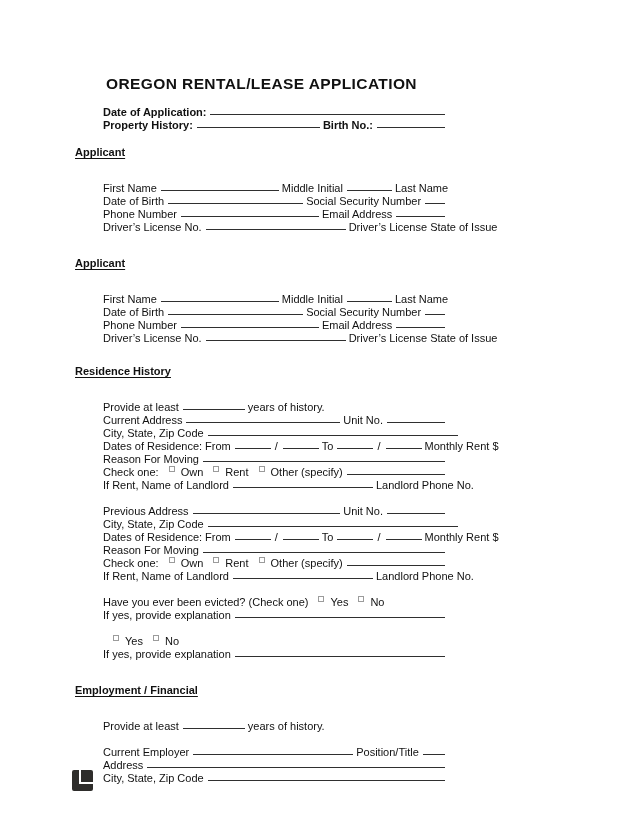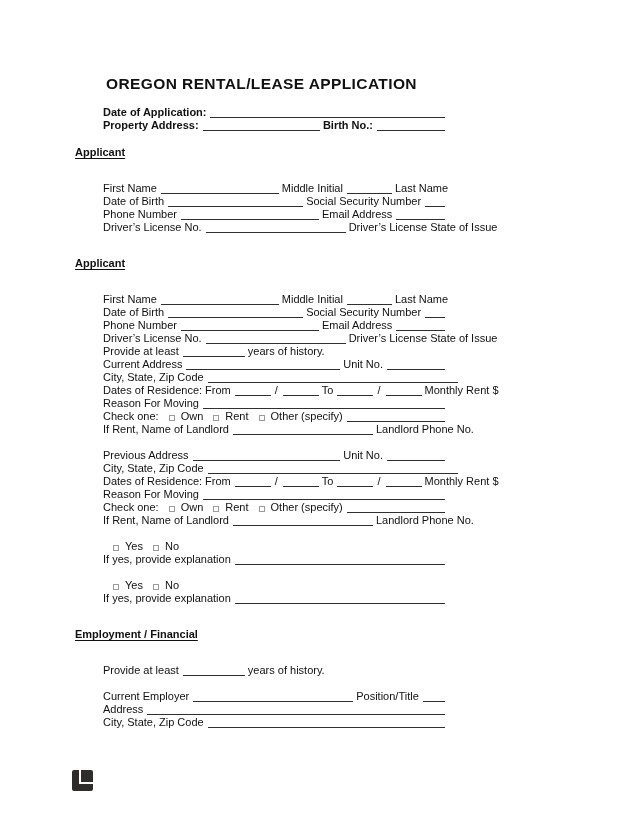--- a/index.html
+++ b/index.html
@@ -23,21 +23,21 @@
     font-size: 15.5px;
     line-height: 16px;
     font-weight: bold;
     text-align: center;
     letter-spacing: 0.4px;
     margin-bottom: 14px;
     white-space: nowrap;
   }
   .row {
     display: flex;
-    align-items: flex-end;
+    align-items: flex-start;
     height: 13px;
     white-space: nowrap;
     padding-left: 28px;
   }
   .lbl { flex: none; }
   .b { font-weight: bold; }
   .fill {
     display: block;
     border-bottom: 1px solid #2f2f2f;
     height: 9px;
@@ -90,21 +90,21 @@
 
 <div class="page">
 
   <div class="title">OREGON RENTAL/LEASE APPLICATION</div>
 
   <div class="row">
     <span class="lbl b">Date of Application:</span>
     <span class="fill flex"></span>
   </div>
   <div class="row">
-    <span class="lbl b">Property Address:</span>
+    <span class="lbl b">Property History:</span>
     <span class="fill flex"></span>
     <span class="lbl b">Birth No.:</span>
     <span class="fill w68"></span>
   </div>
 
   <div class="heading mt14">Applicant</div>
 
   <div class="row">
     <span class="lbl">First Name</span>
     <span class="fill w118"></span>
@@ -154,20 +154,21 @@
     <span class="lbl">Email Address</span>
     <span class="fill flex"></span>
   </div>
   <div class="row">
     <span class="lbl">Driver’s License No.</span>
     <span class="fill w140"></span>
     <span class="lbl">Driver’s License State of Issue</span>
     <span class="fill flex"></span>
   </div>
 
+  <div class="heading mt20">Residence History</div>
 
   <div class="row">
     <span class="lbl">Provide at least</span>
     <span class="fill w62"></span>
     <span class="lbl">years of history.</span>
   </div>
 
   <div class="row">
     <span class="lbl">Current Address</span>
     <span class="fill flex"></span>
@@ -252,20 +253,21 @@
   <div class="row">
     <span class="lbl">If Rent, Name of Landlord</span>
     <span class="fill w140"></span>
     <span class="lbl">Landlord Phone No.</span>
     <span class="fill flex"></span>
   </div>
 
   <div class="gap"></div>
 
   <div class="row">
+    <span class="lbl">Have you ever been evicted? (Check one)</span>
     <span class="cb"></span>
     <span class="lbl">Yes</span>
     <span class="cb"></span>
     <span class="lbl">No</span>
   </div>
   <div class="row">
     <span class="lbl">If yes, provide explanation</span>
     <span class="fill flex"></span>
   </div>
 

